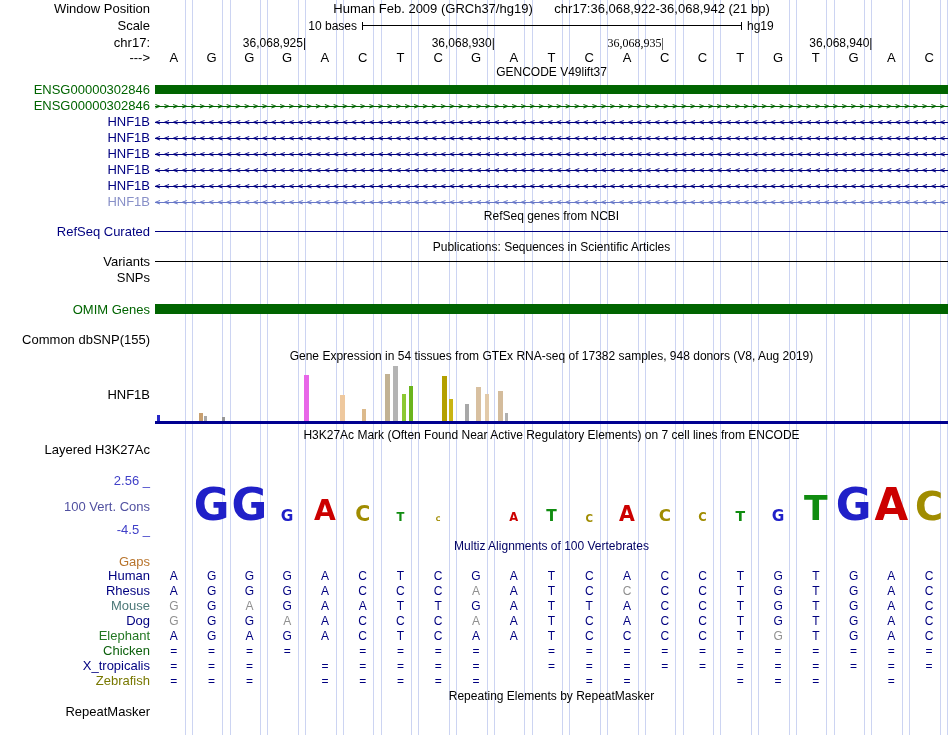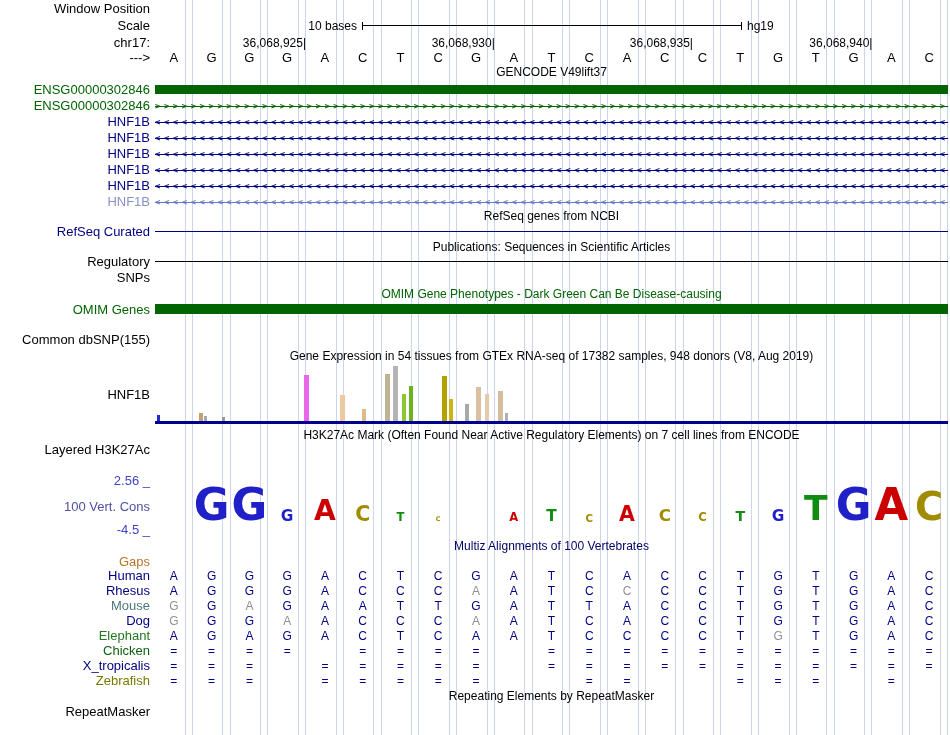--- a/index.html
+++ b/index.html
@@ -35,29 +35,33 @@
   .alnrow{position:absolute;left:0;width:100%;height:14px;font-size:12px;line-height:14px;}
 </style>
 </head>
 <body>
 
 <div id="browser">
   <div id="gridlines"></div>
 
   <div id="tracks">
 
+    <div class="title" style="top:2px;font-size:13px">
+      <span>Human Feb. 2009 (GRCh37/hg19)</span>
+      <span style="margin-left:18px">chr17:36,068,922-36,068,942 (21 bp)</span>
+    </div>
 
     <div style="position:absolute;top:19px;left:60px;width:142px;text-align:right;font-size:12px">10 bases</div>
     <div id="scalebar"></div>
     <div style="position:absolute;top:19px;left:592px;font-size:12px">hg19</div>
 
     <div id="coord-row">
         <div class="coord" style="left: 59.0476px;">36,068,925|</div>
         <div class="coord" style="left: 247.857px;">36,068,930|</div>
-        <div class="coord" style="left: 446px;">36,068,935|</div>
+        <div class="coord" style="left: 417px; font-family: Liberation Serif, serif;">36,068,935|</div>
         <div class="coord" style="left: 625.476px;">36,068,940|</div>
       </div>
     <div id="base-row">
         <div class="cell" style="left: 0px;">A</div>
         <div class="cell" style="left: 37.7619px;">G</div>
         <div class="cell" style="left: 75.5238px;">G</div>
         <div class="cell" style="left: 113.286px;">G</div>
         <div class="cell" style="left: 151.048px;">A</div>
         <div class="cell" style="left: 188.81px;">C</div>
         <div class="cell" style="left: 226.571px;">T</div>
@@ -73,21 +77,20 @@
         <div class="cell" style="left: 604.19px;">G</div>
         <div class="cell" style="left: 641.952px;">T</div>
         <div class="cell" style="left: 679.714px;">G</div>
         <div class="cell" style="left: 717.476px;">A</div>
         <div class="cell" style="left: 755.238px;">C</div>
       </div>
 
     <div class="title" style="top:66px">GENCODE V49lift37</div>
     <div class="title" style="top:241px">Publications: Sequences in Scientific Articles</div>
     <div class="title" style="top:210px">RefSeq genes from NCBI</div>
-    <div class="title" style="top:288px;color:#006400">OMIM Gene Phenotypes - Dark Green Can Be Disease-causing</div>
     <div class="title" style="top:350px">Gene Expression in 54 tissues from GTEx RNA-seq of 17382 samples, 948 donors (V8, Aug 2019)</div>
     <div class="title" style="top:429px">H3K27Ac Mark (Often Found Near Active Regulatory Elements) on 7 cell lines from ENCODE</div>
     <div class="title" style="top:540px;color:#000064">Multiz Alignments of 100 Vertebrates</div>
     <div class="title" style="top:690px">Repeating Elements by RepeatMasker</div>
 
     <div class="hline" style="top:231px;background:#000080"></div>
     <div class="hline" style="top:261px;background:#000000"></div>
     <div class="densebar" style="top:304px;height:10px;background:#006400"></div>
 
     <div id="gtex-chart">
@@ -336,21 +339,21 @@
         <div class="cell" style="left: 717.476px; color: rgb(0, 0, 128);">=</div>
       </div>
     </div>
 
   <div id="labels">
     <div class="lab" style="top:2px">Window Position</div>
     <div class="lab" style="top:19px">Scale</div>
     <div class="lab" style="top:36px">chr17:</div>
     <div class="lab" style="top:51px">---&gt;</div>
     <div class="lab" style="top:225px;color:#000080">RefSeq Curated</div>
-    <div class="lab" style="top:255px">Regulatory</div>
+    <div class="lab" style="top:255px">Variants</div>
     <div class="lab" style="top:271px">SNPs</div>
     <div class="lab" style="top:303px;color:#006400">OMIM Genes</div>
     <div class="lab" style="top:333px">Common dbSNP(155)</div>
     <div class="lab" style="top:388px">HNF1B</div>
     <div class="lab" style="top:443px">Layered H3K27Ac</div>
     <div class="lab" style="top:474px;color:#4040c8">2.56 _</div>
     <div class="lab" style="top:500px;color:#5050a0">100 Vert. Cons</div>
     <div class="lab" style="top:523px;color:#4040c8">-4.5 _</div>
     <div class="lab" style="top:555px;color:#b8742c">Gaps</div>
     <div class="lab" style="top:705px">RepeatMasker</div>

